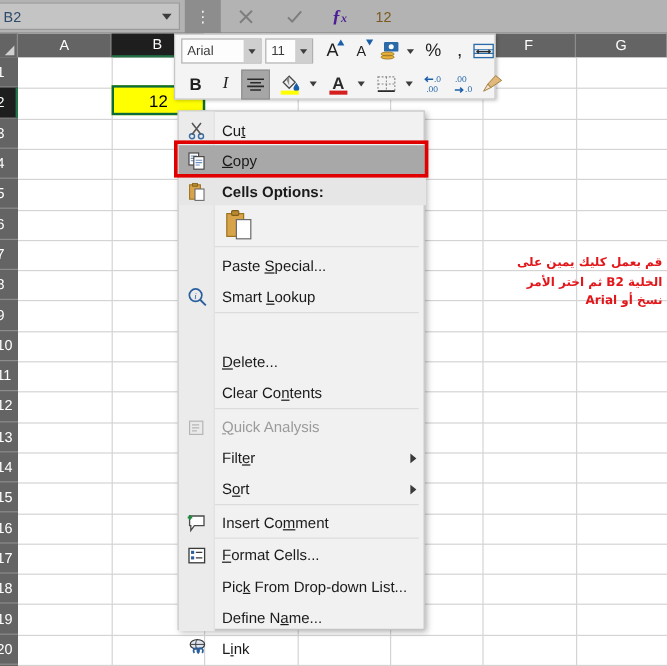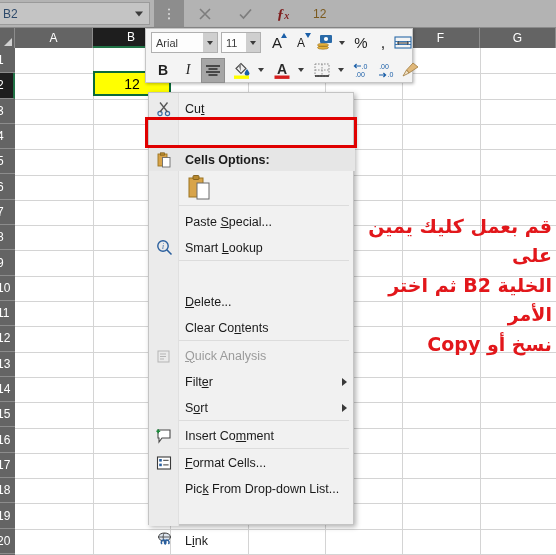--- a/index.html
+++ b/index.html
@@ -36,21 +36,21 @@
     color: #f2f2f2; font-size: 13px; letter-spacing: 0; line-height: 4px;
   }
   .fb-dots span { display: block; }
   .fb-btn {
     position: absolute; top: 0; height: 28px; width: 40px;
     display: flex; align-items: center; justify-content: center;
     color: #7d7d7d; font-size: 16px;
   }
   .fb-x { left: 185px; }
   .fb-check { left: 225px; }
-  .fb-fx { left: 263px; color: #7f1d1d; font-style: italic; font-family: "Liberation Serif", serif; font-weight: bold; font-size: 15px;}
+  .fb-fx { left: 263px; color: #4c1d95; font-style: italic; font-family: "Liberation Serif", serif; font-weight: bold; font-size: 15px;}
   .fb-input {
     position: absolute; left: 305px; top: 2px; right: 0; height: 24px;
     background: #b3b3b3; display: flex; align-items: center; padding-left: 8px;
     font-size: 12px; color: #7b5a1e;
   }
 
   
   .grid { position: absolute; left: 0; top: 28px; width: 556px; height: 527px; background: #fff; }
   .colhead {
     position: absolute; left: 0; top: 0; width: 556px; height: 20px;
@@ -172,21 +172,21 @@
   .paste-icons { position: absolute; left: 0; width: 206px; height: 35px; }
 
   .redbox {
     position: absolute; left: 145px; top: 117px; width: 212px; height: 31px;
     border: 3px solid #e00000; pointer-events: none;
   }
 
   
   .annot {
     position: absolute; right: 4px; top: 212px; width: 205px;
-    color: #e2171b; font-weight: bold; font-size: 19px;
+    color: #e2171b; font-weight: bold; font-size: 10px;
     text-align: right; direction: rtl; line-height: 1.55;
     font-family: "DejaVu Sans", sans-serif;
   }
 
   svg { display: block; }
 </style>
 </head>
 <body>
 
 <div id="app">
@@ -463,20 +463,31 @@
       <span class="ic">
         <svg width="16" height="16" viewBox="0 0 16 16">
           <circle cx="4" cy="12.5" r="2.1" fill="none" stroke="#3a6ea5" stroke-width="1.2"></circle>
           <circle cx="11.5" cy="12.5" r="2.1" fill="none" stroke="#3a6ea5" stroke-width="1.2"></circle>
           <path d="M4,11 L11.5,1.5 M11.5,11 L4,1.5" stroke="#555" stroke-width="1.3" fill="none"></path>
         </svg>
       </span>
       <span class="lbl">Cu<u>t</u></span>
     </div>
 
+    <div class="ctx-item hl" style="top:28px;">
+      <span class="ic">
+        <svg width="16" height="16" viewBox="0 0 16 16">
+          <rect x="1.5" y="1.5" width="8" height="10" fill="#fff" stroke="#4a4a4a" stroke-width="1"></rect>
+          <path d="M3,4 L8,4 M3,6 L8,6 M3,8 L6.5,8" stroke="#6a90c0" stroke-width=".9"></path>
+          <rect x="5.5" y="4.5" width="8.5" height="10.5" fill="#fff" stroke="#4a4a4a" stroke-width="1"></rect>
+          <path d="M7,7.5 L12.5,7.5 M7,9.5 L12.5,9.5 M7,11.5 L10.5,11.5" stroke="#6a90c0" stroke-width=".9"></path>
+        </svg>
+      </span>
+      <span class="lbl"><u>C</u>opy</span>
+    </div>
 
     <div class="paste-head" style="top:55px;">
       <span class="ic" style="position:absolute;left:4px;width:22px;height:22px;display:flex;align-items:center;justify-content:center;">
         <svg width="16" height="16" viewBox="0 0 16 16">
           <rect x="2" y="2" width="9" height="12" fill="#d8a44a" stroke="#9c7420" stroke-width=".9"></rect>
           <rect x="4.5" y="0.8" width="4" height="2.4" fill="#b8892f" stroke="#7f5d18" stroke-width=".7"></rect>
           <rect x="6.5" y="5.5" width="7.5" height="9.5" fill="#fff" stroke="#6a6a6a" stroke-width=".9"></rect>
         </svg>
       </span>
       <span class="lbl">Cells Options:</span>
@@ -565,34 +576,37 @@
           <path d="M7.2,5.3 L12.6,5.3 M7.2,9.9 L12.6,9.9" stroke="#3a3a3a" stroke-width="1"></path>
         </svg>
       </span>
       <span class="lbl"><u>F</u>ormat Cells...</span>
     </div>
 
     <div class="ctx-item" style="top:383px;">
       <span class="lbl">Pic<u>k</u> From Drop-down List...</span>
     </div>
 
+    <div class="ctx-item" style="top:409px;">
+      <span class="lbl">Define N<u>a</u>me...</span>
+    </div>
 
     <div class="ctx-item" style="top:435px;">
       <span class="ic">
         <svg width="17" height="17" viewBox="0 0 17 17">
           <ellipse cx="8.5" cy="5" rx="6" ry="4" fill="#dfe6ef" stroke="#3a3a3a" stroke-width="1"></ellipse>
           <path d="M2.8,5 L14.2,5 M8.5,1 C6.6,2.3 6.6,7.7 8.5,9" stroke="#3a3a3a" stroke-width=".8" fill="none"></path>
           <path d="M6,12 a2.3,2.3 0 1 1 3.2,0 a2.3,2.3 0 1 1 3.2,0" fill="none" stroke="#2a5f9e" stroke-width="1.5"></path>
         </svg>
       </span>
       <span class="lbl">L<u>i</u>nk</span>
     </div>
   </div>
 
   <div class="redbox"></div>
 
   <div class="annot">
     <div>قم بعمل كليك يمين على</div>
     <div>الخلية B2 ثم اختر الأمر</div>
-    <div>نسخ أو Copy</div>
+    <div>نسخ أو Arial</div>
   </div>
 
 </div>
 
 </body></html>

